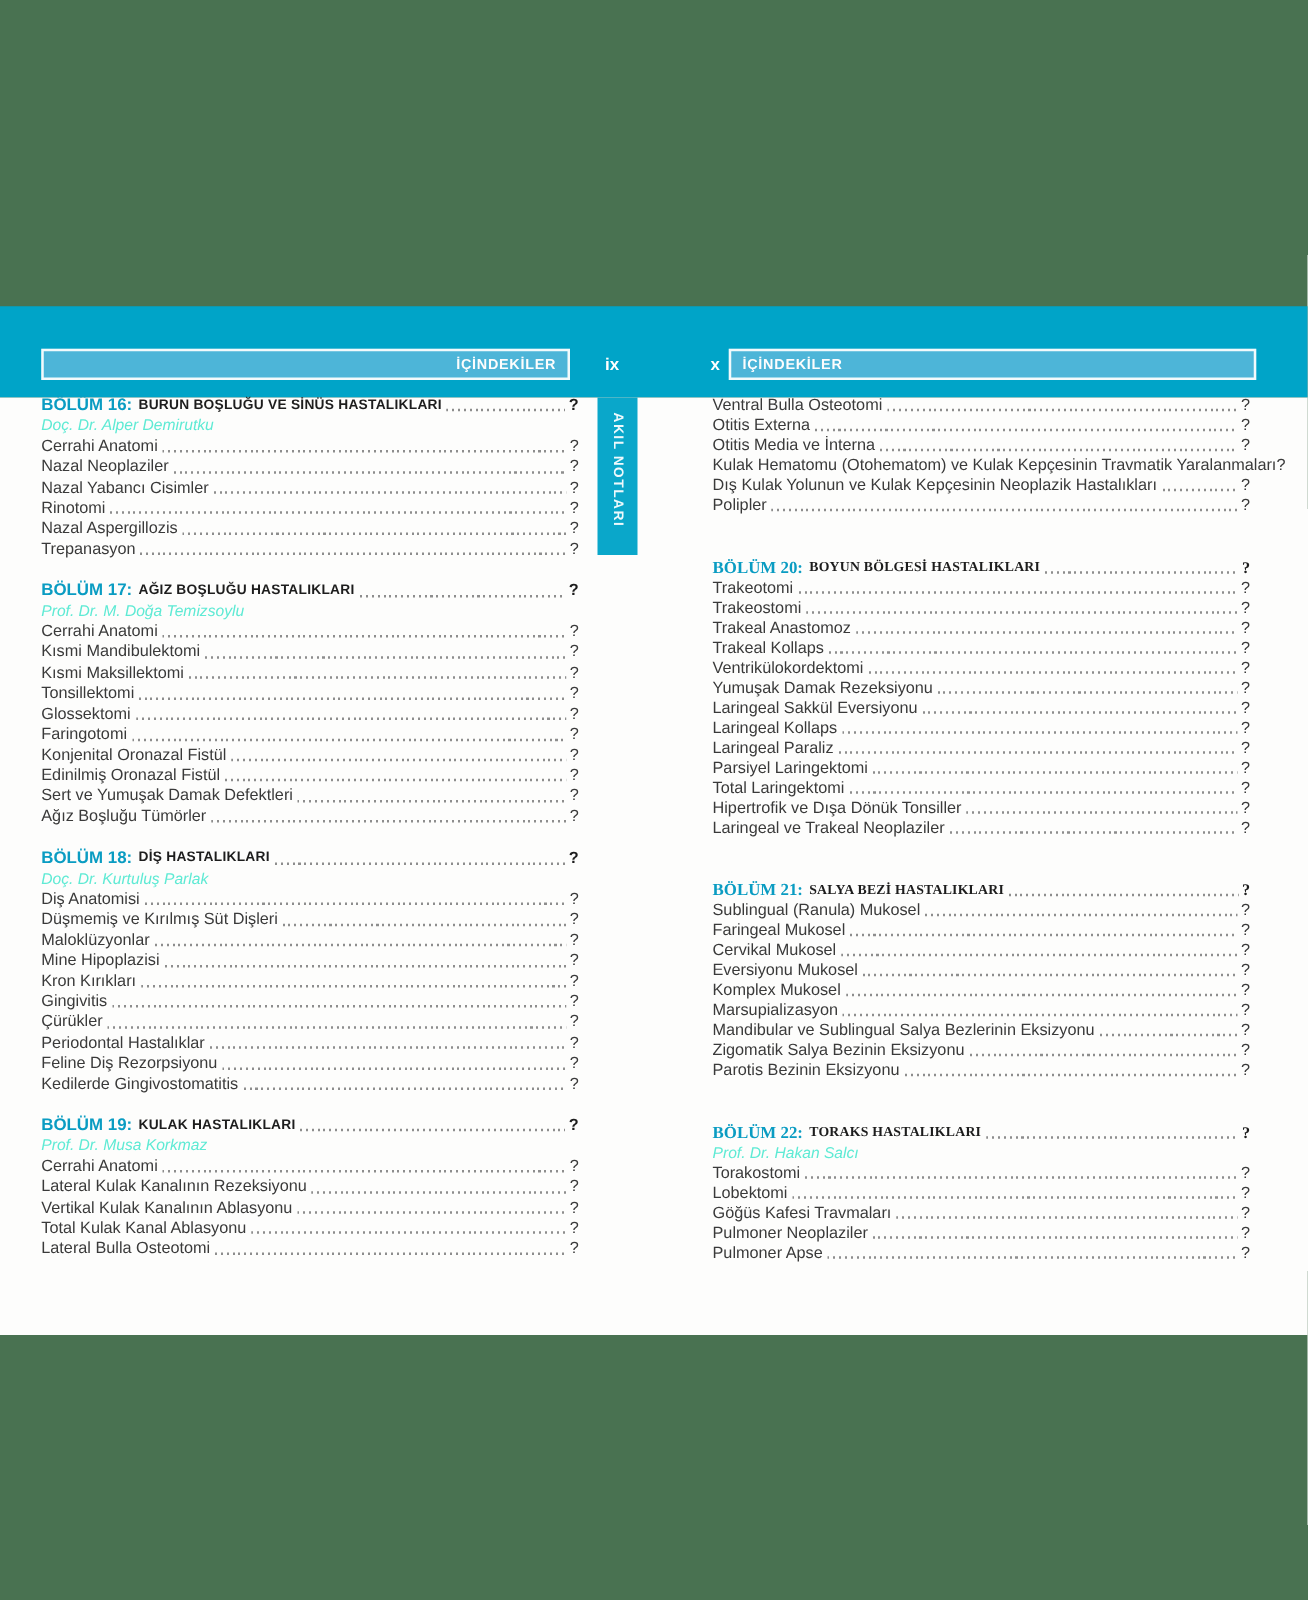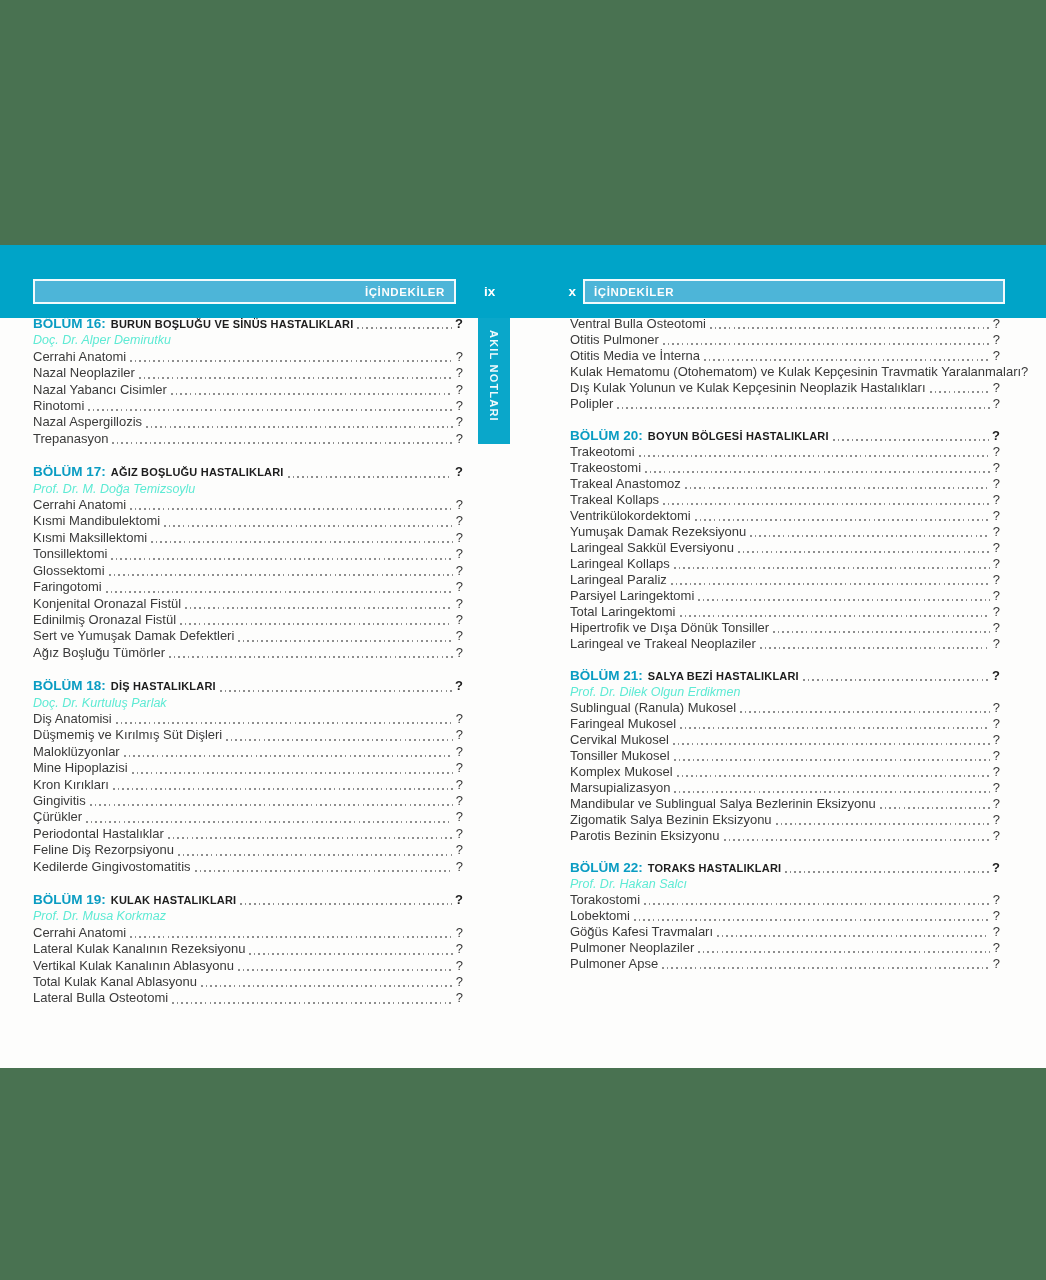--- a/index.html
+++ b/index.html
@@ -48,21 +48,21 @@
   }
   .toc-col{position:absolute;top:305px;padding-top:11px;}
   .toc-col.left{left:33px;width:430px;}
   .toc-col.right{left:570px;width:430px;}
   .toc-row{
     display:flex;align-items:flex-end;white-space:nowrap;
     line-height:16.4px;font-size:13px;color:#3a3a3a;
   }
   .toc-col.right .toc-row{line-height:16px;}
   .toc-row.heading{margin-top:17px;}
-  .toc-col.right .toc-row.heading{margin-top:16px;}
+  .toc-col.right .toc-row.heading{margin-top:34px;font-family:Liberation Serif, serif;}
   .toc-row.heading:first-child{margin-top:0;}
   .chapter-number{color:#0a9cc2;font-weight:bold;font-size:13.5px;margin-right:5px;}
   .chapter-title{color:#1d1d1d;font-weight:bold;font-size:11px;letter-spacing:.2px;}
   .entry-label{color:#3a3a3a;}
   .leader{
     flex:1 1 30px;height:2px;min-width:8px;
     margin:0 3px 3px 4px;
     background:repeating-linear-gradient(90deg,#8d8d8d 0 1.6px,transparent 1.6px 4.7px);
   }
   .pagenum{color:#3a3a3a;}
@@ -279,21 +279,21 @@
         <span class="pagenum">?</span>
       </div>
     </div>
   <div class="toc-col right" id="col-right">
       <div class="toc-row">
         <span class="entry-label">Ventral Bulla Osteotomi</span>
         <span class="leader"></span>
         <span class="pagenum">?</span>
       </div>
       <div class="toc-row">
-        <span class="entry-label">Otitis Pulmoner</span>
+        <span class="entry-label">Otitis Externa</span>
         <span class="leader"></span>
         <span class="pagenum">?</span>
       </div>
       <div class="toc-row">
         <span class="entry-label">Otitis Media ve İnterna</span>
         <span class="leader"></span>
         <span class="pagenum">?</span>
       </div>
       <div class="toc-row">
         <span class="entry-label">Kulak Hematomu (Otohematom) ve Kulak Kepçesinin Travmatik Yaralanmaları</span>
@@ -379,38 +379,37 @@
         <span class="entry-label">Laringeal ve Trakeal Neoplaziler</span>
         <span class="leader"></span>
         <span class="pagenum">?</span>
       </div>
       <div class="toc-row heading">
         <span class="chapter-number">BÖLÜM 21:</span>
         <span class="chapter-title">SALYA BEZİ HASTALIKLARI</span>
         <span class="leader"></span>
         <span class="pagenum">?</span>
       </div>
-      <div class="author">Prof. Dr. Dilek Olgun Erdikmen</div>
       <div class="toc-row">
         <span class="entry-label">Sublingual (Ranula) Mukosel</span>
         <span class="leader"></span>
         <span class="pagenum">?</span>
       </div>
       <div class="toc-row">
         <span class="entry-label">Faringeal Mukosel</span>
         <span class="leader"></span>
         <span class="pagenum">?</span>
       </div>
       <div class="toc-row">
         <span class="entry-label">Cervikal Mukosel</span>
         <span class="leader"></span>
         <span class="pagenum">?</span>
       </div>
       <div class="toc-row">
-        <span class="entry-label">Tonsiller Mukosel</span>
+        <span class="entry-label">Eversiyonu Mukosel</span>
         <span class="leader"></span>
         <span class="pagenum">?</span>
       </div>
       <div class="toc-row">
         <span class="entry-label">Komplex Mukosel</span>
         <span class="leader"></span>
         <span class="pagenum">?</span>
       </div>
       <div class="toc-row">
         <span class="entry-label">Marsupializasyon</span>

